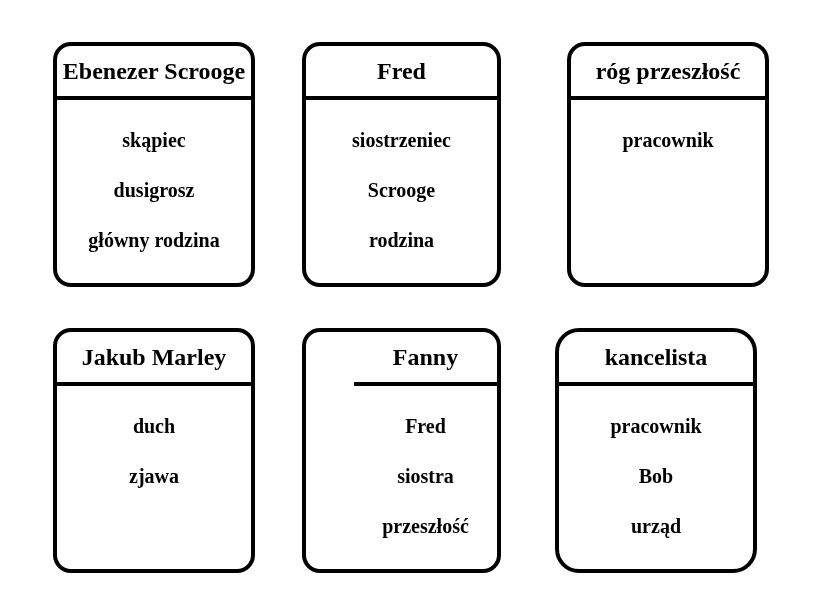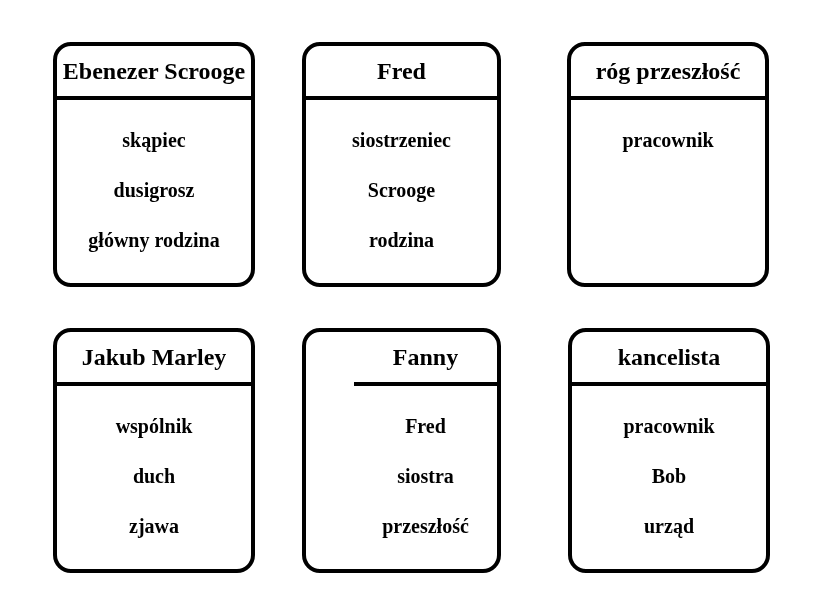--- a/index.html
+++ b/index.html
@@ -53,21 +53,21 @@
     line-height: 28px;
     color: var(--ink, #000000);
     white-space: nowrap;
   }
   
   .pos-r1c1 { left: 53px;  top: 42px;  }
   .pos-r1c2 { left: 302px; top: 42px;  width: 199px; }
   .pos-r1c3 { left: 567px; top: 42px;  }
   .pos-r2c1 { left: 53px;  top: 328px; }
   .pos-r2c2 { left: 302px; top: 328px; width: 199px; padding-left: 48px; }
-  .pos-r2c3 { left: 568px; top: 328px; }
+  .pos-r2c3 { left: 555px; top: 328px; border-radius: 24px; }
 </style>
 </head>
 <body>
 
 <div class="canvas">
 
   <div class="card pos-r1c1">
     <div class="card-header">
       <span class="card-title">Ebenezer Scrooge</span>
     </div>
@@ -96,21 +96,20 @@
     <div class="card-body">
       <div class="card-item">pracownik</div>
     </div>
   </div>
 
   <div class="card pos-r2c1">
     <div class="card-header">
       <span class="card-title">Jakub Marley</span>
     </div>
     <div class="card-body">
-      <div class="card-item">wspólnik</div>
       <div class="card-item">duch</div>
       <div class="card-item">zjawa</div>
     </div>
   </div>
 
   <div class="card pos-r2c2">
     <div class="card-header">
       <span class="card-title">Fanny</span>
     </div>
     <div class="card-body">

